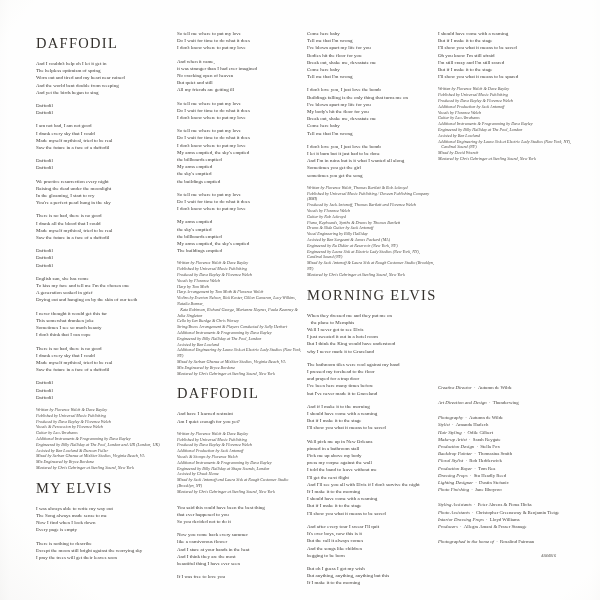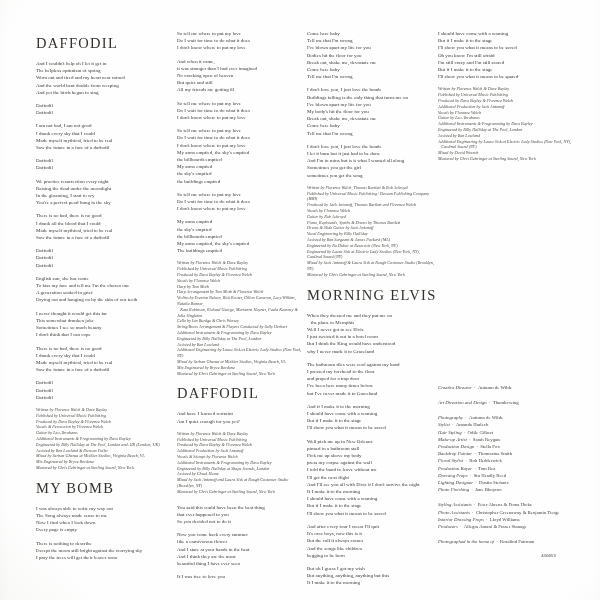--- a/index.html
+++ b/index.html
@@ -117,21 +117,21 @@
         <div class="credit-line">Produced by Dave Bayley &amp; Florence Welch</div>
         <div class="credit-line">Vocals &amp; Percussion by Florence Welch</div>
         <div class="credit-line">Guitar by Leo Abrahams</div>
         <div class="credit-line">Additional Instruments &amp; Programming by Dave Bayley</div>
         <div class="credit-line">Engineered by Billy Halliday at The Pool, London and AIR (London, UK)</div>
         <div class="credit-line">Assisted by Ben Lowland &amp; Duncan Fuller</div>
         <div class="credit-line">Mixed by Serban Ghenea at MixStar Studios, Virginia Beach, VA</div>
         <div class="credit-line">Mix Engineered by Bryce Bordone</div>
         <div class="credit-line">Mastered by Chris Gehringer at Sterling Sound, New York</div>
       </div>
-      <h2 class="song-title">MY BOMB</h2>
+      <h2 class="song-title">MY ELVIS</h2>
       <div class="stanza">
         <div class="lyric-line">I was always able to write my way out</div>
         <div class="lyric-line">The Song always made sense to me</div>
         <div class="lyric-line">Now I find when I look down</div>
         <div class="lyric-line">Every page is empty</div>
       </div>
       <div class="stanza">
         <div class="lyric-line">There is nothing to describe</div>
         <div class="lyric-line">Except the moon still bright against the worrying sky</div>
         <div class="lyric-line">I pray the trees will get their leaves soon</div>

